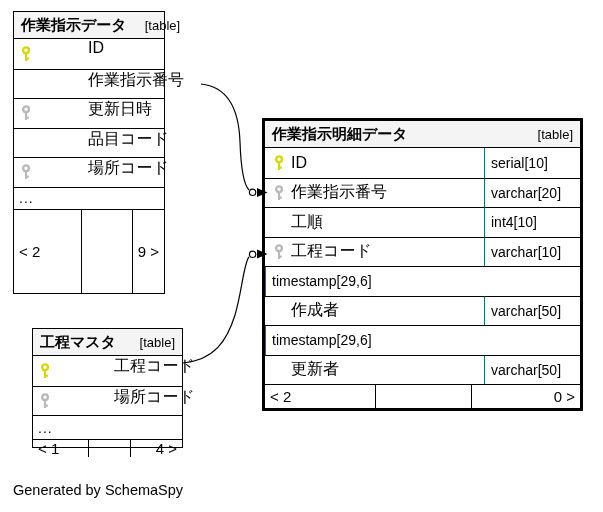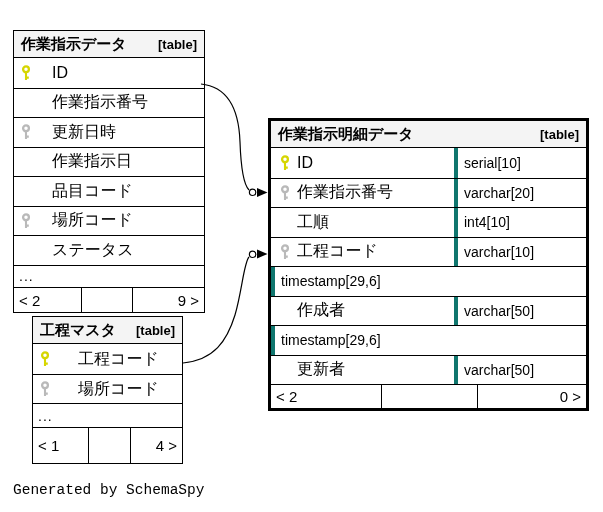--- a/index.html
+++ b/index.html
@@ -5,50 +5,50 @@
   html,body { margin:0; padding:0; }
   body {
     width:603px; height:512px; background:#ffffff; position:relative;
     font-family:"Liberation Sans", sans-serif; color:#000;
     overflow:hidden;
   }
   .tbl {
     position:absolute; background:#fff; border:1px solid #000;
     box-sizing:border-box; display:flex; flex-direction:column;
   }
-  .t1 { left:13px;  top:30px;  width:192px; height:283px; }
-  .t2 { left:268px; top:118px; width:321px; height:293px; border-width:3px; }
-  .t3 { left:32px;  top:316px; width:151px; height:148px; }
+  .t1 { left:13px;  top:11px;  width:152px; height:283px; }
+  .t2 { left:262px; top:118px; width:321px; height:293px; border-width:3px; }
+  .t3 { left:32px;  top:328px; width:151px; height:120px; }
 
   .hdr {
     background:var(--hdr-bg,#f4f4f4); border-bottom:1px solid #000;
     display:flex; justify-content:space-between; align-items:center;
     padding:0 7px; box-sizing:border-box; height:27px; flex:none;
   }
   .title { font-weight:bold; font-size:15px; white-space:nowrap; }
-  .tag   { font-size:13px; white-space:nowrap; margin-left:8px;font-weight:bold; }
-
-  .row { display:flex; align-items:center; box-sizing:border-box; flex:none; }
+  .tag   { font-size:13px; white-space:nowrap; margin-left:18px; }
+
+  .row { display:flex; box-sizing:border-box; flex:none;gap:36px; }
   .row + .row, .dots, .foot { border-top:1px solid #000; }
   .t1 .row { height:29.5px; }
   .t2 .row { height:29.5px; }
   .t3 .row { height:30px; }
   .t3 .row + .row { height:29px; }
 
   .keyslot { flex:none; display:flex; align-items:center; padding-left:7px; width:31px; box-sizing:content-box; }
   .t3 .keyslot { width:38px; }
   .t2 .keyslot { width:17px; padding-left:9px; }
   .key { display:block; }
   .key.pk { stroke:var(--pk,#d6d600); }
   .key.fk { stroke:var(--fk,#b9b9b9); }
 
   .lbl  { font-size:16px; white-space:nowrap; }
   .namecell { flex:none; width:183px; display:flex; align-items:center; align-self:stretch; box-sizing:border-box; }
   .typ {
-    flex:1; align-self:stretch; border-left:4px solid #0f766e;
+    flex:1; align-self:stretch; border-left:1px solid #0f766e;
     display:flex; align-items:center; padding-left:6px;
     font-size:14px; white-space:nowrap; box-sizing:border-box;
   }
 
   .dots { box-sizing:border-box; flex:none; padding-left:5px; font-size:14px;
           display:flex; align-items:center; letter-spacing:1px; }
   .t1 .dots { height:22.5px; }
   .t3 .dots { height:24px; }
 
   .foot { flex:1; display:flex; font-size:15px; box-sizing:border-box; }
@@ -56,21 +56,21 @@
   .fl { padding-left:5px; }
   .fm, .fr { border-left:1px solid #000; }
   .fr { justify-content:flex-end; padding-right:5px; }
   .t1 .fl { width:67px; } .t1 .fm { width:51px; } .t1 .fr { flex:1; }
   .t2 .fl { width:110px; } .t2 .fm { width:96px; } .t2 .fr { flex:1; }
   .t3 .fl { width:55px; } .t3 .fm { width:42px; } .t3 .fr { flex:1; }
 
   .links { position:absolute; left:0; top:0; pointer-events:none; z-index:5; }
   .links path { fill:none; stroke:#000; stroke-width:1.2; }
 
-  .credit { position:absolute; left:13px; top:482px; font-size:14.5px;font-family:Liberation Mono, monospace; }
+  .credit { position:absolute; left:13px; top:482px; font-size:14.5px; }
 </style>
 </head>
 <body>
 
 <svg width="0" height="0" style="position:absolute" aria-hidden="true">
   <defs>
     <g id="keyshape" fill="none">
       <circle cx="5" cy="4.3" r="2.9" stroke-width="2.3"></circle>
       <path d="M5 7.2 L5 15 M5 12.6 L7.8 12.6" stroke-width="2.1"></path>
     </g>
@@ -97,37 +97,29 @@
   <div class="row">
     <span class="keyslot">
         <svg class="key fk" width="10" height="16" viewBox="0 0 10 16">
           <use href="#keyshape"></use>
         </svg>
       </span>
     <span class="lbl">更新日時</span>
   </div>
   <div class="row">
     <span class="keyslot"></span>
-    <span class="lbl">作業指示日</span>
-  </div>
-  <div class="row">
-    <span class="keyslot"></span>
     <span class="lbl">品目コード</span>
   </div>
   <div class="row">
     <span class="keyslot">
         <svg class="key fk" width="10" height="16" viewBox="0 0 10 16">
           <use href="#keyshape"></use>
         </svg>
       </span>
     <span class="lbl">場所コード</span>
-  </div>
-  <div class="row">
-    <span class="keyslot"></span>
-    <span class="lbl">ステータス</span>
   </div>
   <div class="dots">...</div>
   <div class="foot">
     <span class="fl">&lt; 2</span>
     <span class="fm"></span>
     <span class="fr">9 &gt;</span>
   </div>
 </div>
 
 <div class="tbl t2">

